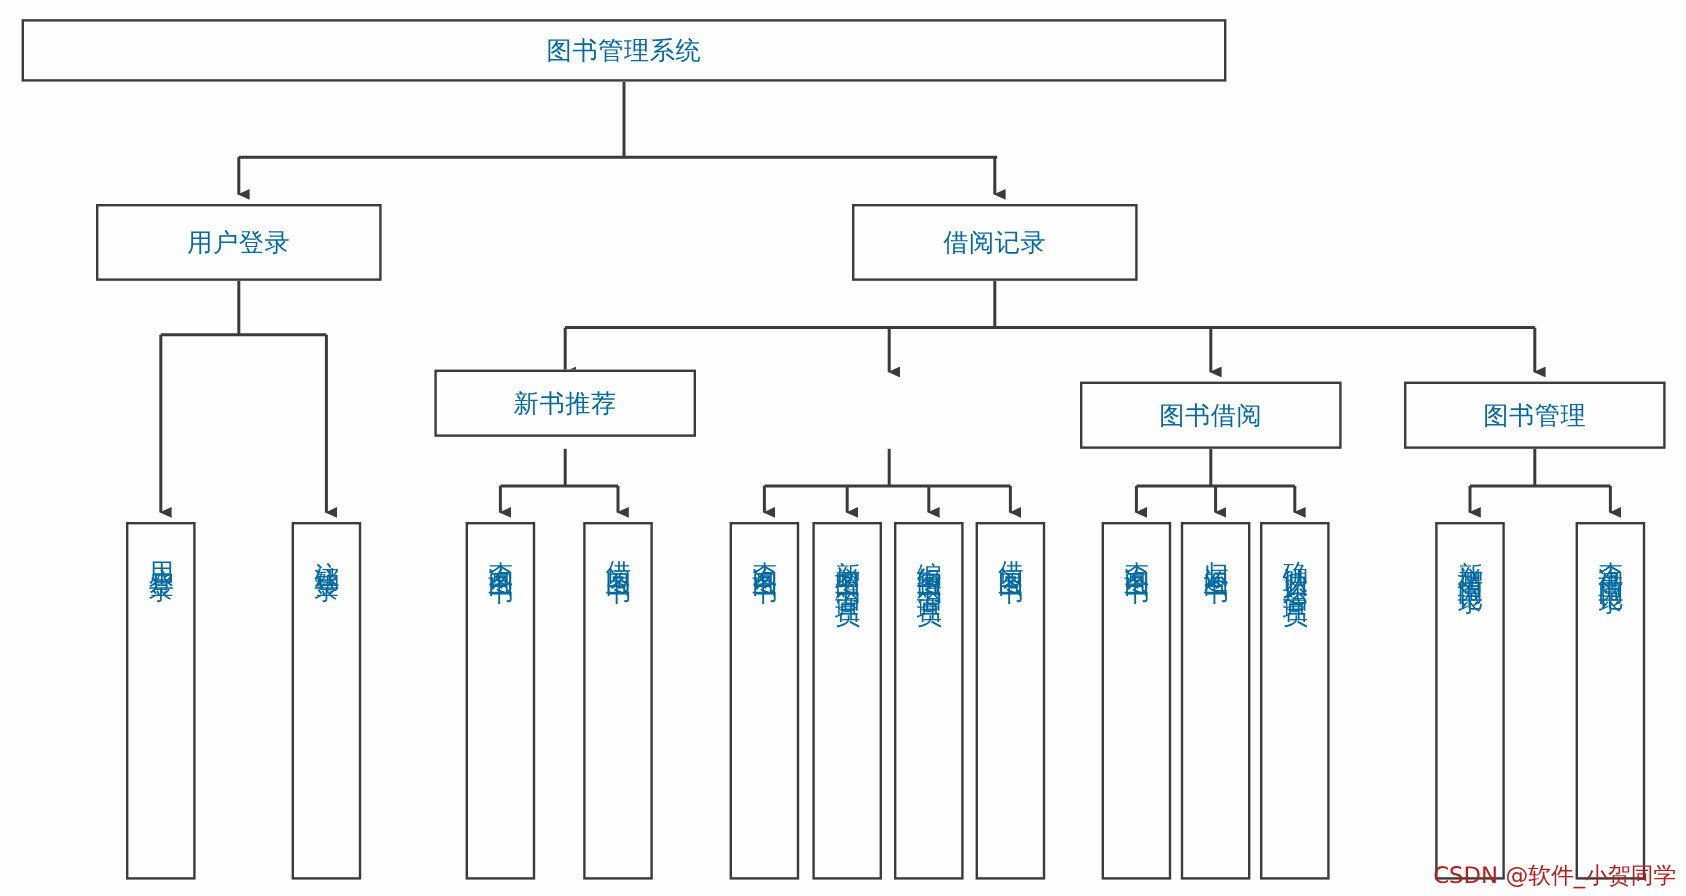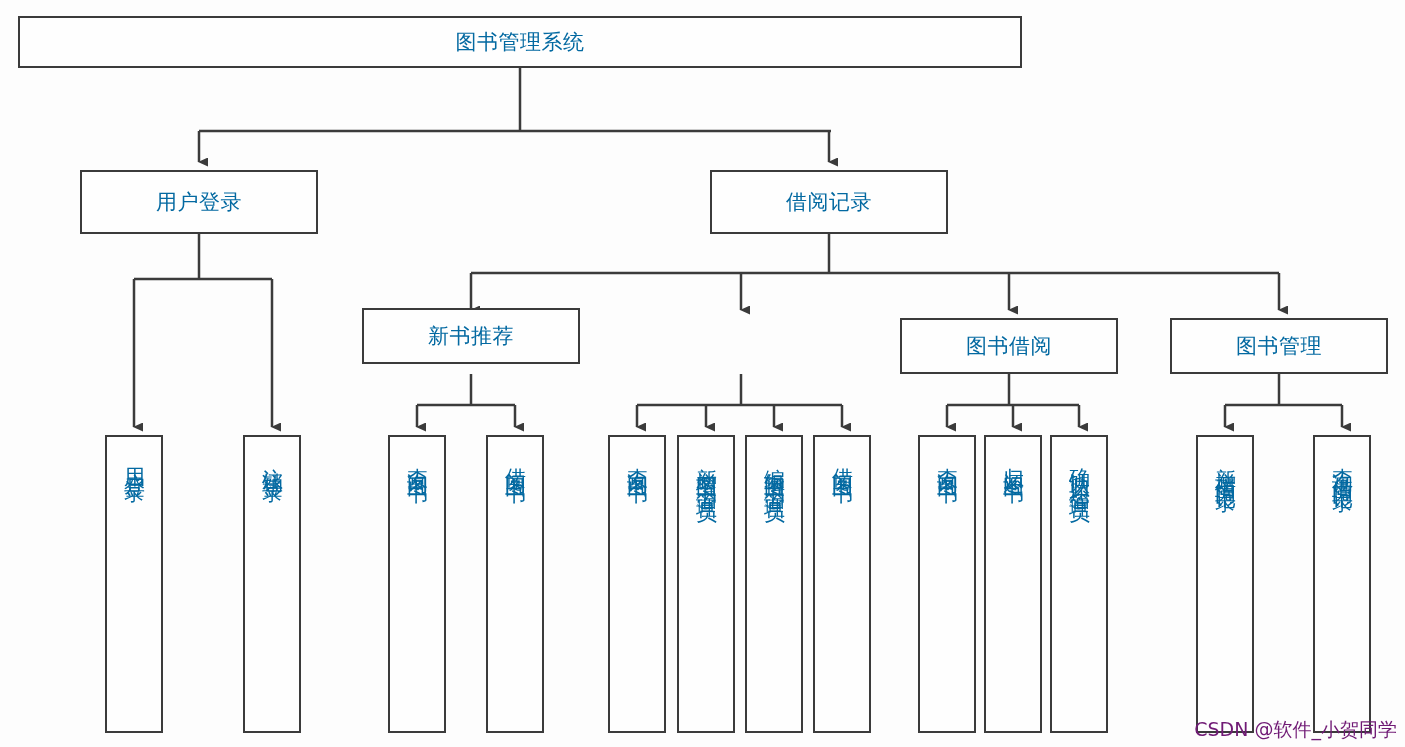--- a/index.html
+++ b/index.html
@@ -50,21 +50,21 @@
     letter-spacing: 5px;
     font-size: 21px;
     white-space: normal;
     text-align: left;
   }
   #watermark {
     position: absolute;
     right: 8px;
     bottom: 4px;
     font-size: 19px;
-    color: #701a75;
+    color: #b91c1c;
     z-index: 9;
     white-space: nowrap;
     pointer-events: none;
   }
 </style>
 </head>
 <body>
 
 <div id="canvas">
 

